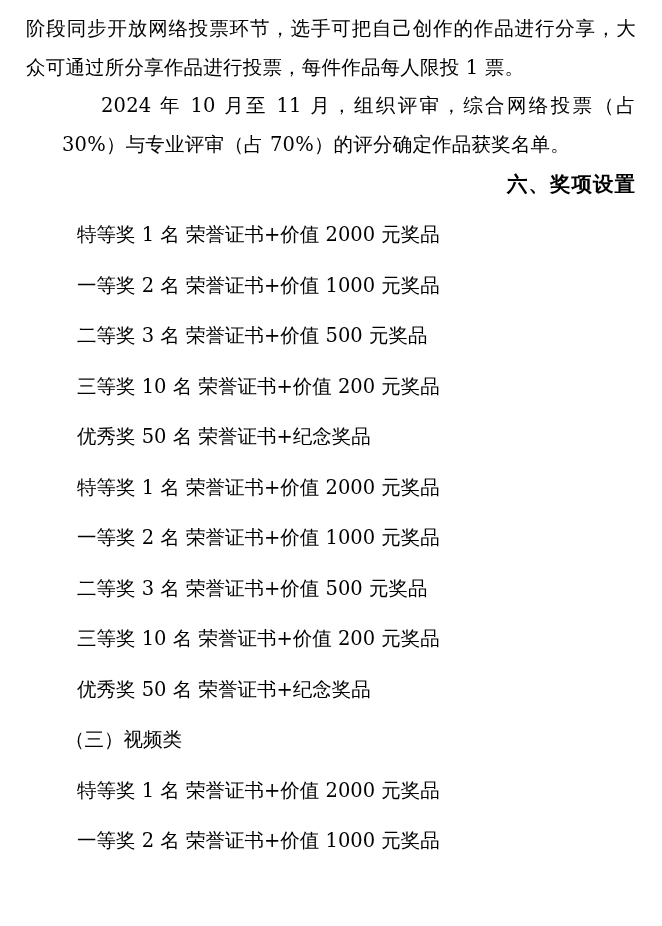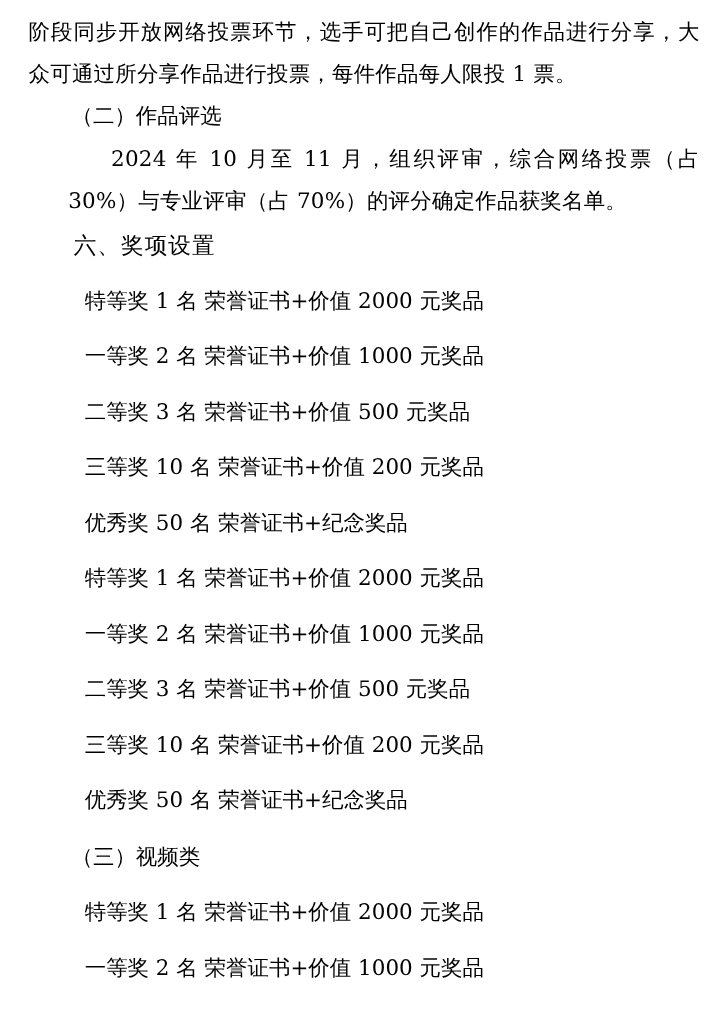--- a/index.html
+++ b/index.html
@@ -29,24 +29,25 @@
     margin: 0;
     letter-spacing: 0.2px;
   }
   .indent {
     text-indent: 2em;
     margin-left: 36px;
   }
   .heading {
     font-size: 20.5px;
     line-height: 40px;
-    font-weight: normal;
+    font-weight: bold;
     margin: 0;
     text-indent: 2em;
     letter-spacing: 1px;
+    text-align: right;
   }
   .sub {
     font-size: 19.5px;
     line-height: 38.5px;
     margin: 0;
     text-indent: 2em;
   }
   .award {
     font-size: 19.5px;
     line-height: 38.5px;
@@ -55,21 +56,20 @@
     white-space: nowrap;
   }
 </style>
 </head>
 <body>
 
 <div class="page">
 
   <p class="para">阶段同步开放网络投票环节，选手可把自己创作的作品进行分享，大众可通过所分享作品进行投票，每件作品每人限投 1 票。</p>
 
-  <p class="sub">（二）作品评选</p>
   <p class="para indent">2024 年 10 月至 11 月，组织评审，综合网络投票（占 30%）与专业评审（占 70%）的评分确定作品获奖名单。</p>
 
 
   <p class="heading">六、奖项设置</p>
 
   <p class="award">特等奖 1 名 荣誉证书+价值 2000 元奖品</p>
   <p class="award">一等奖 2 名 荣誉证书+价值 1000 元奖品</p>
   <p class="award">二等奖 3 名 荣誉证书+价值 500 元奖品</p>
   <p class="award">三等奖 10 名 荣誉证书+价值 200 元奖品</p>
   <p class="award">优秀奖 50 名 荣誉证书+纪念奖品</p>

